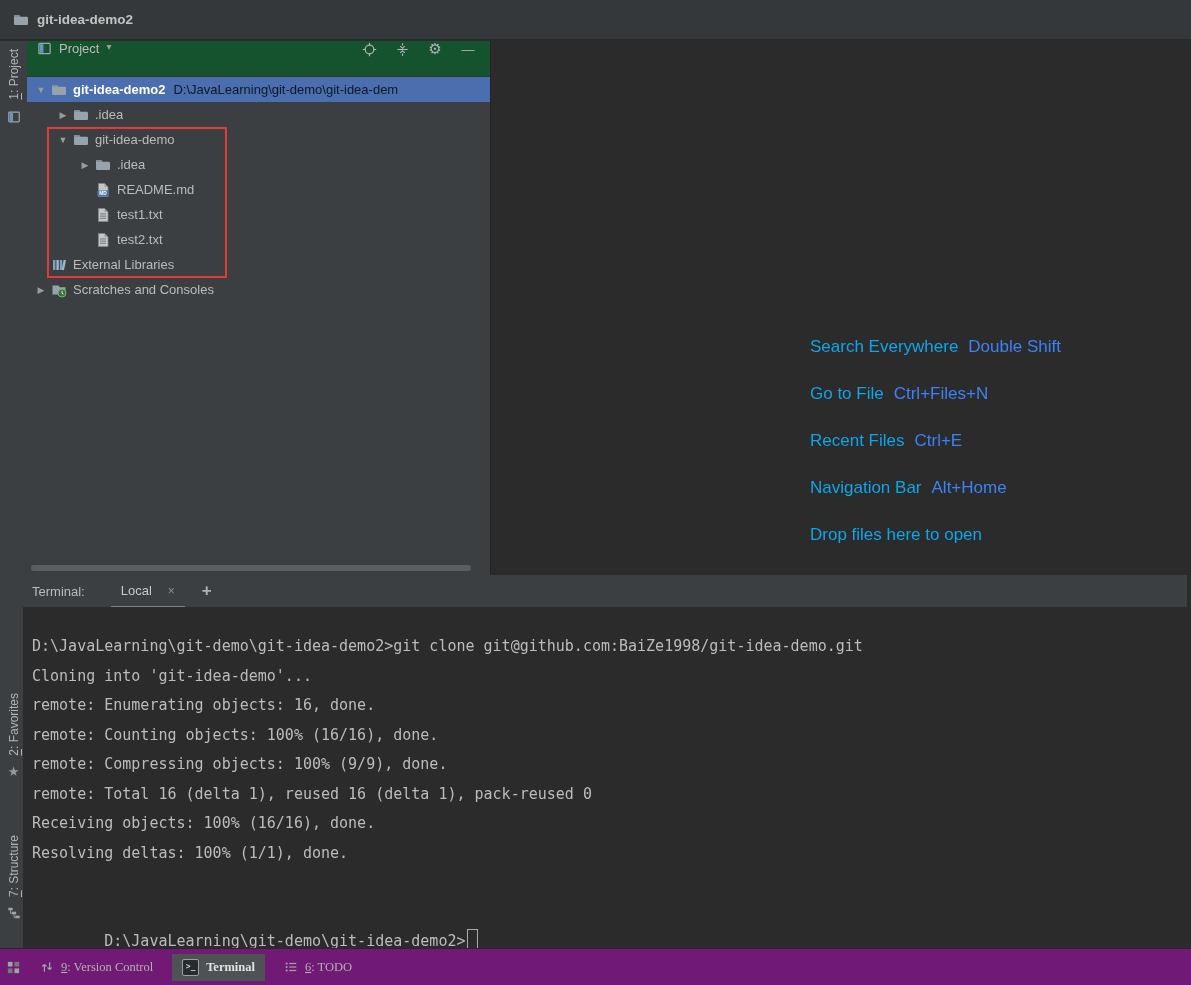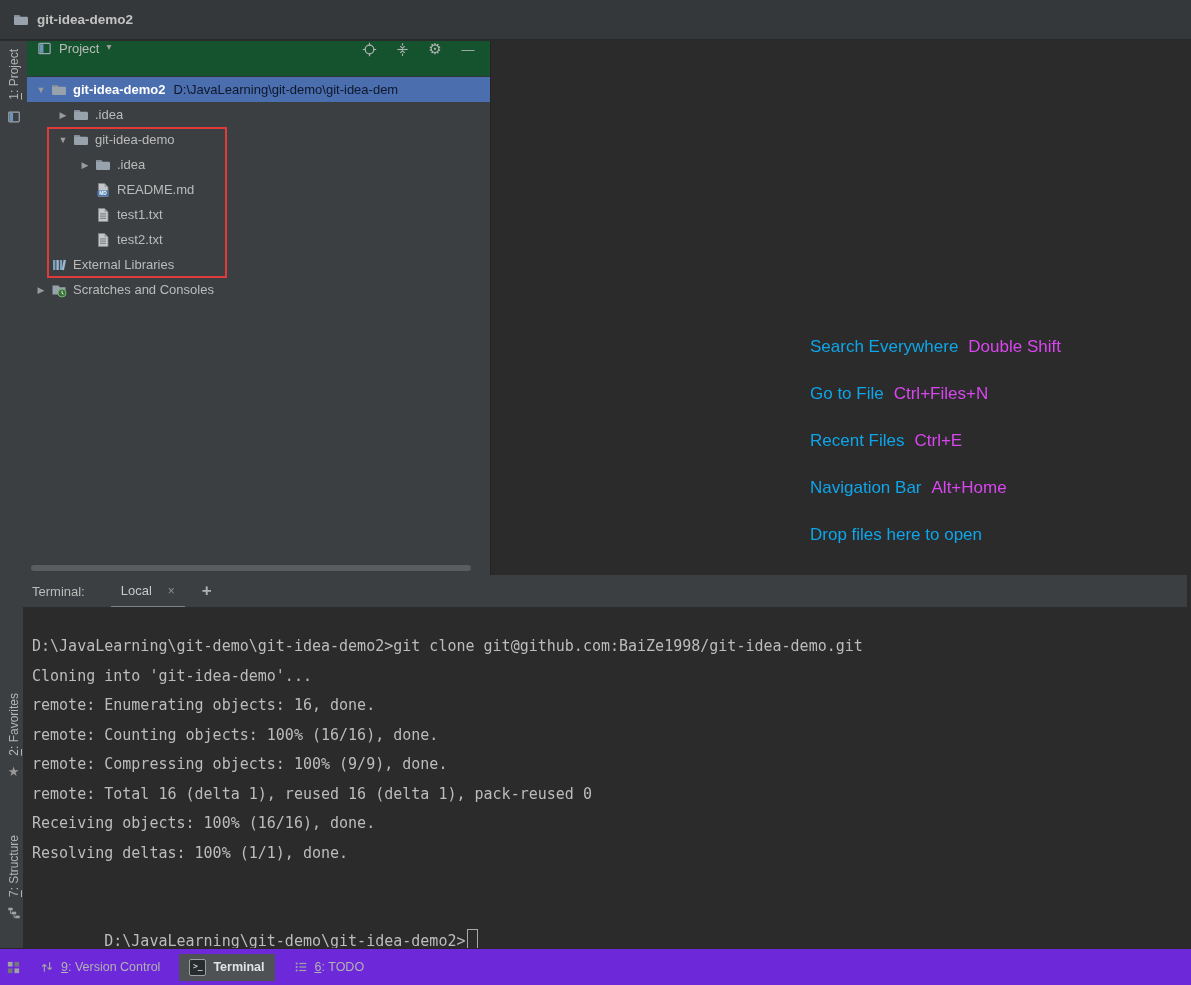--- a/index.html
+++ b/index.html
@@ -50,41 +50,41 @@
   .red-rect{position:absolute;left:20px;top:86px;width:180px;height:151px;
             border:2px solid #e03b3b;pointer-events:none;z-index:5;box-sizing:border-box;}
   .hscroll{position:absolute;left:4px;bottom:4px;width:440px;height:6px;border-radius:3px;
            background:#5a5d5f;}
 
   
   .editor{position:absolute;left:492px;top:41px;width:699px;height:534px;background:#2b2b2b;}
   .shortcuts{position:absolute;left:318px;top:296px;display:flex;flex-direction:column;gap:27px;
              font-size:17px;white-space:nowrap;}
   .sc-label{color:#0ea5e9;}
-  .sc-keys{color:#d946ef;margin-left:10px;}
+  .sc-keys{color:#3b82f6;margin-left:10px;}
 
   
   .terminal{position:absolute;left:23px;top:575px;width:1164px;height:373px;background:#2b2b2b;}
   .term-tabs{height:33px;background:#3c3f41;border-bottom:1px solid #2a2c2e;display:flex;
              align-items:center;padding-left:9px;color:#bbbbbb;font-size:13px;box-sizing:border-box;}
   .term-label{margin-right:26px;}
   .tab{display:flex;align-items:center;gap:16px;padding:0 10px;height:100%;box-sizing:border-box;
        border-bottom:1px solid #7d8184;color:#c8c8c8;cursor:default;}
   .tab-close{color:#8f8f8f;font-size:12px;}
   .tab-plus{margin-left:17px;color:#afb1b3;font-size:17px;font-weight:bold;cursor:default;}
   .term-body{padding:24px 0 12px 9px;font-family:"DejaVu Sans Mono",monospace;font-size:15px;
              line-height:29.5px;color:#bcbcbc;}
   .tline{white-space:pre;min-height:29.5px;}
   .cursor{display:inline-block;width:9px;height:19px;border:1px solid #a9a9a9;
           vertical-align:-4px;margin-left:2px;}
 
   
-  .statusbar{position:absolute;left:0;top:948px;width:100%;height:37px;background:#6d28d9;
+  .statusbar{position:absolute;left:0;top:948px;width:100%;height:37px;background:#701a75;
              border-top:1px solid #282828;display:flex;align-items:center;box-sizing:border-box;
-             padding-left:6px;font-size:12.5px;color:#b2b2b2;}
+             padding-left:6px;font-size:12.5px;color:#b2b2b2;font-family:Liberation Serif, serif;}
   .corner-icon svg{width:15px;height:15px;display:block;}
   .sb-item{display:flex;align-items:center;gap:7px;padding:5px 10px;margin-left:9px;cursor:default;}
   .sb-item svg{width:14px;height:14px;}
   .sb-item.active{background:#4e5254;color:#e2e2e2;font-weight:bold;}
   .term-ic{width:15px;height:15px;background:#272c2e;border:1px solid #9aa0a3;border-radius:2px;
            color:#d0d3d5;font-size:8px;line-height:13px;text-align:center;
            font-family:"DejaVu Sans Mono",monospace;}
   .term-ic::before{content:">_";}
 </style>
 </head>

